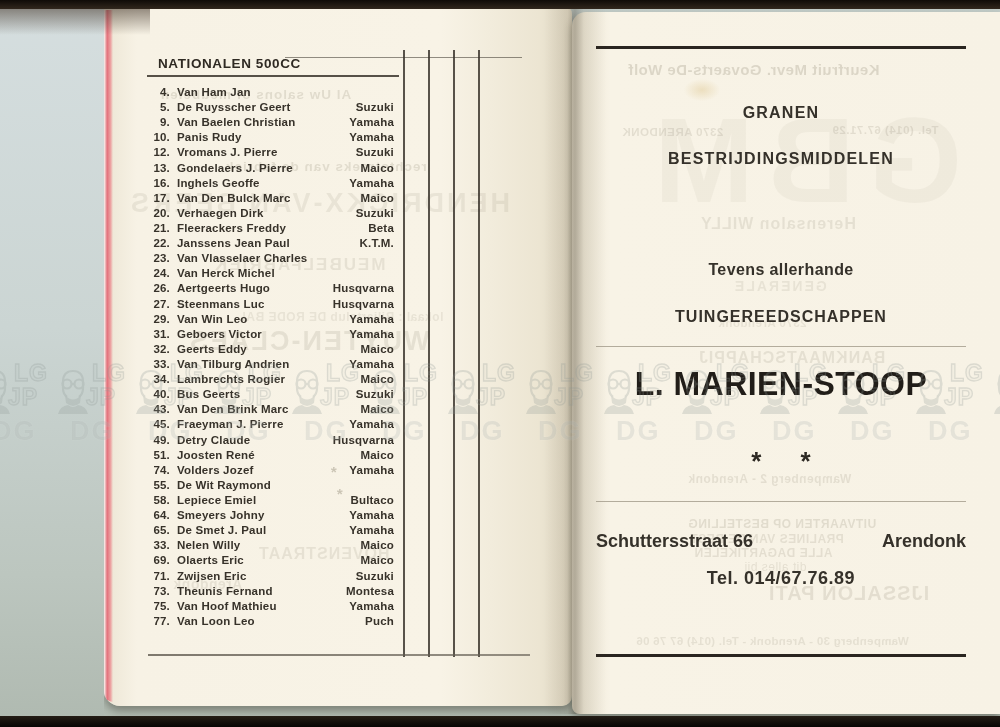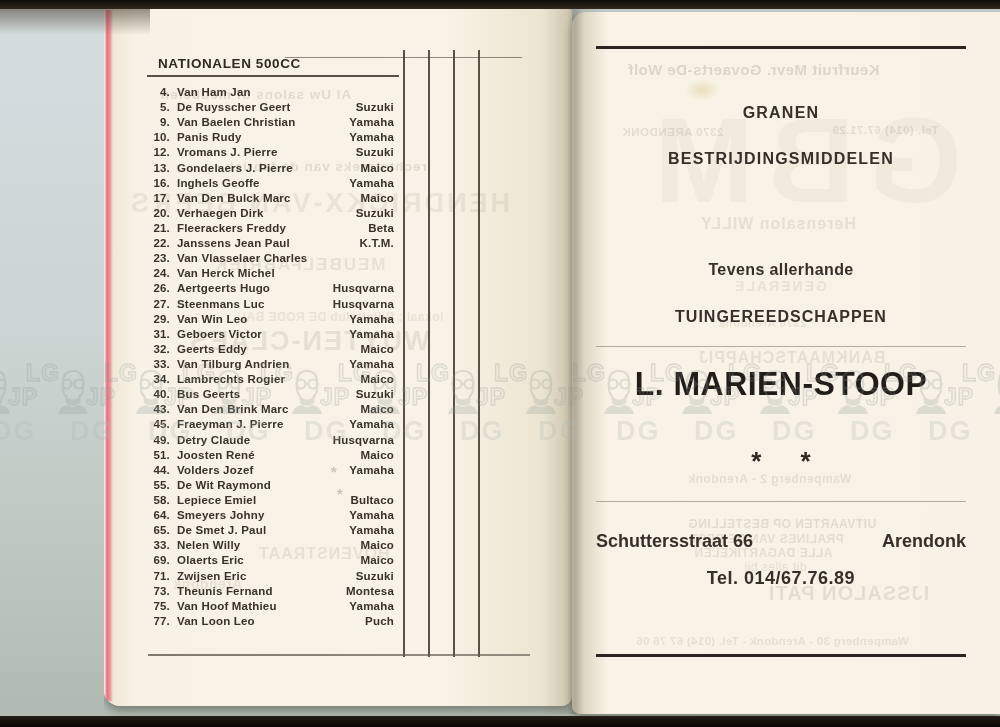--- a/index.html
+++ b/index.html
@@ -76,21 +76,21 @@
   .spine{position:absolute;left:544px;top:6px;width:62px;height:708px;z-index:5;pointer-events:none;
          background:linear-gradient(90deg,rgba(80,66,44,0) 0%,rgba(80,66,44,.10) 38%,
                     rgba(52,43,28,.26) 50%,rgba(80,66,44,.10) 64%,rgba(80,66,44,0) 100%);}
 
   
   #watermarks{position:absolute;left:0;top:360px;height:92px;width:1100px;z-index:6;pointer-events:none;}
   .wm-unit{position:absolute;top:0;width:78px;height:90px;opacity:.28;}
   .wm-unit svg{position:absolute;left:0;top:8px;}
   .wm-lg,.wm-jp{position:absolute;font-size:23px;font-weight:800;color:rgba(141,151,148,.18);
                 -webkit-text-stroke:1.3px rgba(141,151,148,.95);letter-spacing:1px;}
-  .wm-lg{left:36px;top:0;margin-left:12px;}
+  .wm-lg{left:36px;top:0;}
   .wm-jp{left:30px;top:24px;}
   .wm-dg{position:absolute;left:14px;top:56px;font-size:27px;font-weight:800;letter-spacing:2px;
          color:rgba(141,151,148,.65);text-shadow:0 0 1px rgba(255,255,255,.8);}
 </style>
 </head>
 <body>
 
 <div class="scan">
 
   <div class="bg-left"></div>
@@ -226,21 +226,21 @@
             <span class="rn">49.</span>
             <span class="rm">Detry Claude</span>
             <span class="rb">Husqvarna</span>
           </div>
           <div class="rider-row">
             <span class="rn">51.</span>
             <span class="rm">Joosten René</span>
             <span class="rb">Maico</span>
           </div>
           <div class="rider-row">
-            <span class="rn">44.</span>
+            <span class="rn">74.</span>
             <span class="rm">Volders Jozef</span>
             <span class="rb">Yamaha</span>
           </div>
           <div class="rider-row">
             <span class="rn">55.</span>
             <span class="rm">De Wit Raymond</span>
             <span class="rb"></span>
           </div>
           <div class="rider-row">
             <span class="rn">58.</span>

